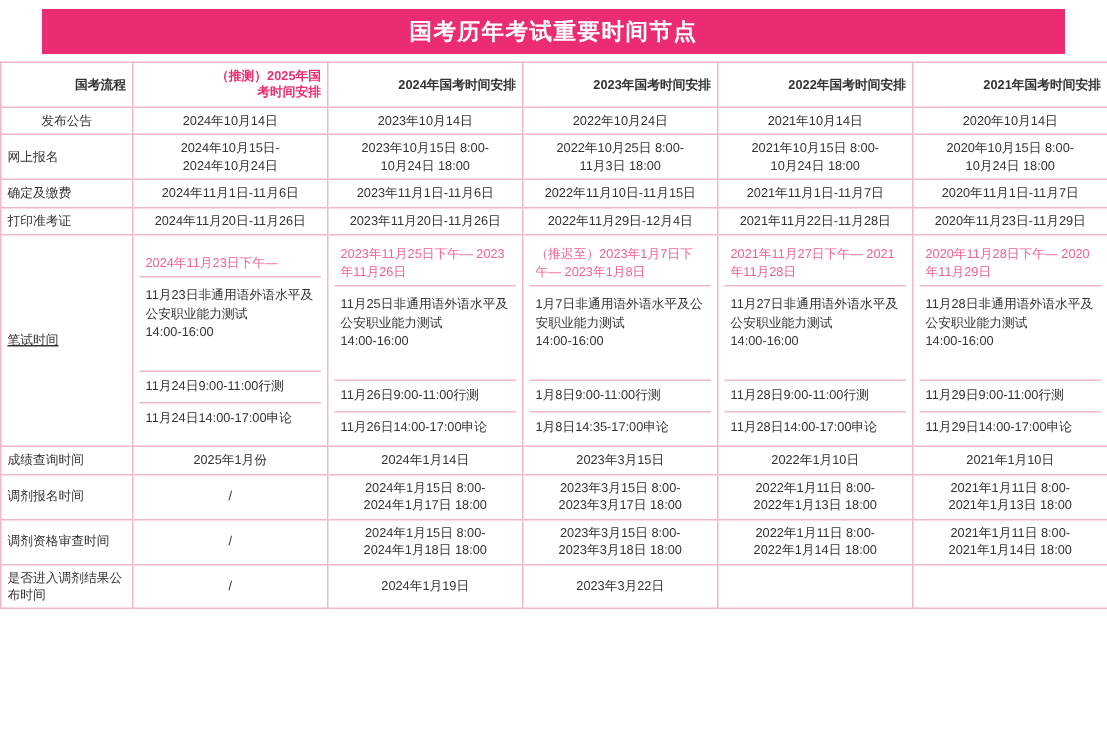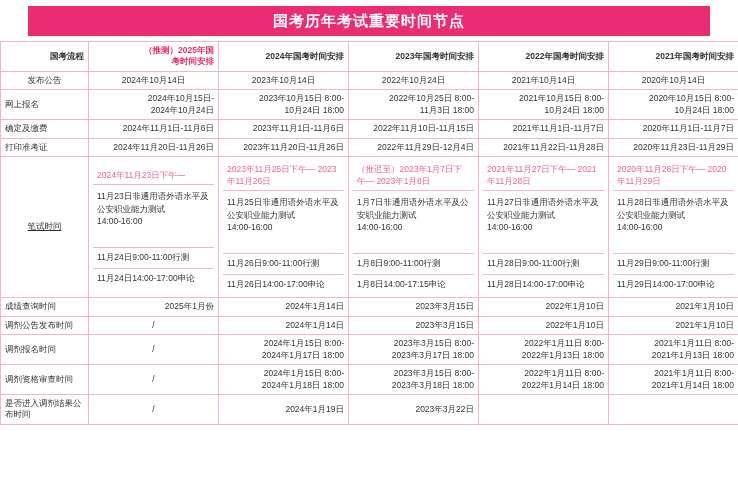--- a/index.html
+++ b/index.html
@@ -75,21 +75,21 @@
     color: #ec2c72;
     padding: 6px 2px;
   }
   .row-announce td.col-label {
     color: #333;
   }
   .cell-center {
     text-align: center;
   }
   .cell-left {
-    text-align: right;
+    text-align: center;
   }
   .pinkish {
     color: #f06292;
   }
   .exam-block {
     padding: 0;
   }
   .exam-top {
     color: #f06292;
     padding: 4px 4px 3px 4px;
@@ -106,21 +106,20 @@
   .exam-row2 {
     padding: 4px;
     border-bottom: 1px solid #f3b7cd;
     font-size: 8.5px;
   }
   .exam-row3 {
     padding: 4px;
     font-size: 8.5px;
   }
   .label-exam {
-    text-align: center;
     font-size: 9px;
     text-decoration: underline;
   }
 </style>
 </head>
 <body>
 
 <div class="page">
 
   <div class="title-wrap">
@@ -210,21 +209,21 @@
           <div class="exam-row3">11月26日14:00-17:00申论</div>
         </td>
         <td class="exam-block">
           <div class="exam-top pinkish">
             <span>（推迟至）2023年1月7日下午—</span>
             <span>2023年1月8日</span>
           </div>
           <div class="exam-mid" style="white-space:pre-line">1月7日非通用语外语水平及公安职业能力测试
 14:00-16:00</div>
           <div class="exam-row2">1月8日9:00-11:00行测</div>
-          <div class="exam-row3">1月8日14:00-17:15申论</div>
+          <div class="exam-row3">1月8日14:35-17:00申论</div>
         </td>
         <td class="exam-block">
           <div class="exam-top pinkish">
             <span>2021年11月27日下午—</span>
             <span>2021年11月28日</span>
           </div>
           <div class="exam-mid" style="white-space:pre-line">11月27日非通用语外语水平及公安职业能力测试
 14:00-16:00</div>
           <div class="exam-row2">11月28日9:00-11:00行测</div>
           <div class="exam-row3">11月28日14:00-17:00申论</div>
@@ -244,28 +243,20 @@
       <tr>
         <td class="col-label">成绩查询时间</td>
         <td class="cell-left pinkish">2025年1月份</td>
         <td class="cell-left pinkish">2024年1月14日</td>
         <td class="cell-left pinkish">2023年3月15日</td>
         <td class="cell-left pinkish">2022年1月10日</td>
         <td class="cell-left pinkish">2021年1月10日</td>
       </tr>
 
 
-      <tr>
-        <td class="col-label">调剂公告发布时间</td>
-        <td class="cell-center">/</td>
-        <td class="cell-left">2024年1月14日</td>
-        <td class="cell-left">2023年3月15日</td>
-        <td class="cell-left">2022年1月10日</td>
-        <td class="cell-left">2021年1月10日</td>
-      </tr>
 
       <tr>
         <td class="col-label">调剂报名时间</td>
         <td class="cell-center">/</td>
         <td class="cell-left" style="white-space:pre-line">2024年1月15日 8:00-
 2024年1月17日 18:00</td>
         <td class="cell-left" style="white-space:pre-line">2023年3月15日 8:00-
 2023年3月17日 18:00</td>
         <td class="cell-left" style="white-space:pre-line">2022年1月11日 8:00-
 2022年1月13日 18:00</td>

